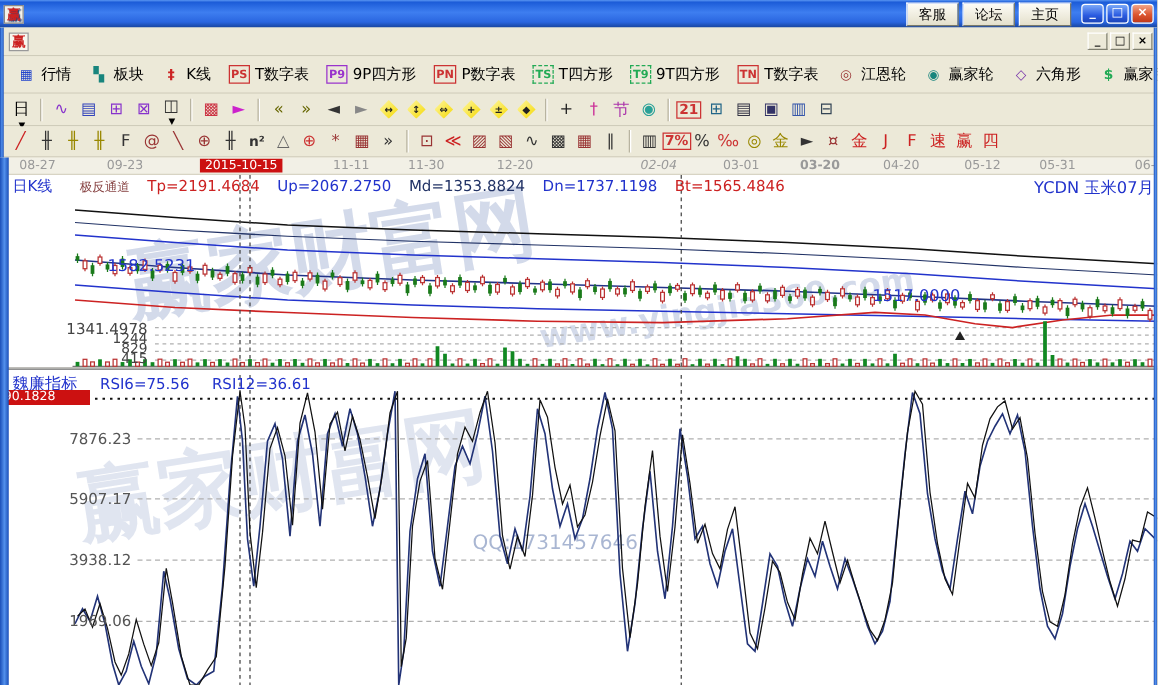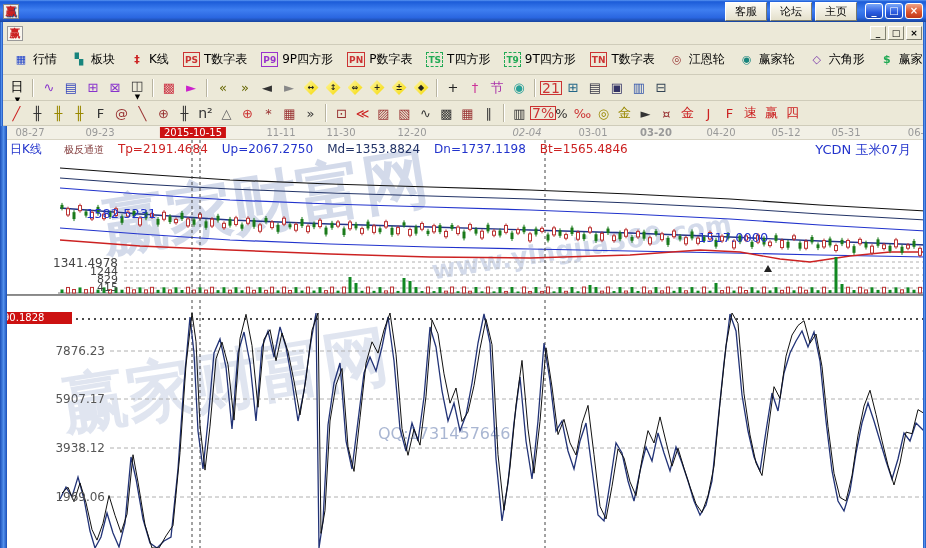--- a/index.html
+++ b/index.html
@@ -41,36 +41,36 @@
   .t1btn{display:flex;align-items:center;gap:4px;font-size:12px;color:#000;padding:2px 7px;white-space:nowrap;}
   .t1ico{min-width:16px;height:15px;display:grid;place-items:center;font-size:11px;font-weight:bold;}
   .boxico{border:1px solid currentColor;font-size:9px;padding:0 1px;line-height:12px;}
   .dashbox{border-style:dashed;}
   .t2btn,.t3btn{width:22px;height:20px;display:grid;place-items:center;font-size:13px;color:#333;}
   .t3btn{width:21px;font-size:13px;}
   .dd{font-size:7px;color:#000;margin-left:1px;}
   .dia{width:15px;height:15px;background:linear-gradient(135deg,#fff7a0,#f4d800);
     clip-path:polygon(50% 0,100% 50%,50% 100%,0 50%);display:grid;place-items:center;
     font-size:8px;color:#222;font-weight:bold;}
-  .t2txt{font-size:14px;font-weight:normal;}
+  .t2txt{font-size:11px;font-weight:bold;}
   
   .datebar{position:absolute;left:0;top:126px;width:926px;height:14px;background:#f2f0e6;
     border-bottom:1px solid #d8d4c4;}
   .dlabel{position:absolute;top:1px;transform:translateX(-50%);font-size:10px;color:#999;white-space:nowrap;}
   .dhl{background:#cc1111;color:#fff;padding:0 4px;font-size:10px;}
   .mainpane{position:absolute;left:0;top:140px;width:926px;height:154px;background:#fff;}
   .lowerpane{position:absolute;left:0;top:295px;width:926px;height:253px;background:#fff;
     border-top:1px solid #909090;}
   svg{position:absolute;left:0;top:0;}
   .khead{position:absolute;left:10px;top:1px;display:flex;align-items:baseline;gap:14px;
     font-size:12px;white-space:nowrap;}
   .klabel{color:#2233cc;font-size:12px;margin-right:8px;}
   .kind{color:#884444;font-size:10px;}
   .v-red{color:#cc2222;}.v-blue{color:#2233cc;}.v-dark{color:#223366;}
-  .symbol{position:absolute;right:15px;top:1px;color:#2233cc;font-size:13px;}
+  .symbol{position:absolute;right:3px;top:1px;color:#2233cc;font-size:13px;}
   .pricelabel{position:absolute;color:#2233cc;font-size:13px;}
   .ylab{position:absolute;left:0;width:118px;text-align:right;font-size:11px;color:#444;
     transform:translateY(-50%);background:transparent;}
   .ylab-big{font-size:12px;}
   .lylab{position:absolute;left:0;width:105px;text-align:right;font-size:12px;color:#555;
     transform:translateY(-50%);}
   .lhead{position:absolute;left:10px;top:2px;display:flex;align-items:baseline;gap:18px;
     font-size:12px;white-space:nowrap;color:#2233cc;}
   .ltitle{font-size:13px;}
   .badge{position:absolute;left:0;top:16px;width:72px;height:12px;background:#cc1111;
@@ -876,20 +876,25 @@
         <polyline points="110,103 926,103" fill="none" stroke="#b0b0b0" stroke-width="1" stroke-dasharray="4 3"></polyline>
         <polyline points="110,152 926,152" fill="none" stroke="#b0b0b0" stroke-width="1" stroke-dasharray="4 3"></polyline>
         <polyline points="110,201 926,201" fill="none" stroke="#b0b0b0" stroke-width="1" stroke-dasharray="4 3"></polyline>
         <polyline points="76,23 926,23" fill="none" stroke="#111" stroke-width="1.6" stroke-dasharray="2 4"></polyline>
         <polyline points="192,4 192,253" fill="none" stroke="#444" stroke-width="1" stroke-dasharray="3 3"></polyline>
         <polyline points="200,4 200,253" fill="none" stroke="#444" stroke-width="1" stroke-dasharray="3 3"></polyline>
         <polyline points="545,4 545,253" fill="none" stroke="#444" stroke-width="1" stroke-dasharray="3 3"></polyline>
         <polyline points="60,203 66,191 72,201 78,181 84,203 90,235 95,252 101,241 107,217 113,237 119,251 125,227 131,161 136,183 143,223 150,247 157,252 164,245 171,241 178,173 184,87 190,21 194,57 198,135 203,173 208,125 214,57 220,43 226,71 232,133 238,57 244,36 250,67 256,125 262,51 268,35 274,61 280,31 286,51 292,85 298,125 304,95 310,51 316,17 319,252 323,225 328,129 334,87 340,67 346,145 352,173 358,125 364,77 370,61 376,75 382,51 388,21 394,65 400,133 406,155 412,127 418,145 424,101 430,31 436,51 442,95 448,125 454,107 460,135 466,119 472,87 478,47 484,18 490,47 496,163 502,225 508,187 514,127 520,81 526,145 532,183 538,125 544,47 550,85 556,135 562,125 568,155 574,173 580,145 586,127 592,173 598,219 604,225 610,187 616,147 622,157 628,185 634,205 640,175 646,151 652,165 658,137 664,157 670,175 676,151 682,167 688,185 694,205 700,219 706,209 712,185 718,125 724,67 730,18 736,35 742,99 748,135 754,161 760,175 766,135 772,97 778,115 784,77 790,57 796,45 802,35 808,51 814,36 820,65 826,125 832,175 838,205 844,215 850,195 856,157 862,127 868,107 874,125 880,145 886,165 892,183 898,163 904,137 910,145 916,127 926,137" fill="none" stroke="#223377" stroke-width="1.3"></polyline>
         <polyline points="62,197 68,191.2722467471679 74,205.69448832073724 80,186.96238034144702 86,206.70195684583507 92,233.57993190462798 97,244.107051670281 103,227.192498355218 109,199.5807751133258 115,219.33716316717815 121,236.5335160931553 127,218.2270665404073 133,158.73849636216053 138,186.14725310833694 145,228.858018806524 152,252 159,252 166,239.8964994846744 173,229.50956927469613 180,156.7420468553446 186,69.00011752139156 192,17 196,45.6042304255848 200,130.00238324989328 205,174.10488217648668 210,130.11178931370353 216,62.84126357129536 222,46.078145819694896 228,68.6374202809484 234,124.12383415339531 240,42.458575891570526 246,18.312618835111913 252,49.613866024982514 258,111.27346431457353 264,43.21201169022966 270,33.67792792695654 276,64.76408485008527 282,36.97031561337825 288,55.64589034430819 294,85.18144954198024 300,118.89378428851515 306,82.63744746068207 312,34.25775158616382 318,17 321,237.36093127967257 325,214.51842294259066 330,124.9977600424459 336,88.88785590816093 342,72.45142113391238 348,150.63737875002062 354,175.39088037986113 360,121.66948382097864 366,67.16072045738963 372,45.78435626478786 378,57.12615500094557 384,33.97015566955709 390,17 396,58.20945451877853 402,132.58466171625952 408,159.31266760225776 414,132.99894232128722 420,149.1461175330921 426,100.30068568003068 432,23.891811518819466 438,37.80979860942882 444,77.84854247316393 450,107.17641939390558 456,91.99167271635068 462,125.463940781997 468,115.979172894045 474,89.61569511325973 480,52.71100982323938 486,23.352150991522898 492,48.644964373551396 498,158.68288820592485 504,214.22444255331996 510,171.17455213447784 516,109.02268695553033 522,64.40354170793502 528,132.90983196253725 534,177.21242310126496 540,125.45235984322343 546,51.789166881734985 552,90.94369883531932 558,138.57542540067158 564,123.38287109112859 570,146.89758476375414 576,159.03240781996917 582,127.51727980575413 588,109.38899108894586 594,158.6853805491957 600,210.43417496424692 606,222.93976192621685 612,190.28331234210566 618,152.8887409089486 624,161.9875739804757 630,185.84561160364848 636,199.68452954073516 642,163.32154483545315 648,134.63342590888163 654,147.00293791969656 660,120.91099485886055 666,145.79481350829178 672,170.21390688899126 678,152.27495727243215 684,172.1902520543759 690,190.80497129633224 696,207.93780297028778 702,216.43442111468096 708,199.9180534684012 714,170.31070889759056 720,107.26627904336378 726,49.682721401337645 732,17 738,27.422343747517523 744,97.87281281479804 750,138.88604108452466 756,166.98337208649204 762,179.54619603687104 768,134.99840938526665 774,90.6813861517124 780,102.45833837726734 786,60.164759951497416 792,39.06704593523326 798,29.488968126855948 804,24.716178260876994 810,47.206905711676285 816,38.04670421327729 822,70.5131196154806 828,130.5837293819258 834,177.2377070945053 840,201.46196522529274 846,204.96006435953447 852,179.64974637262915 858,139.09729463084653 864,110.05555721526545 870,94.24189366062674 876,118.42154003073144 882,144.7718037217108 888,169.4196683878141 894,188.99424190296878 900,167.03110230377493 906,136.1092794915427 912,137.68046980941688 918,113.64085681831733 928,119.77183014312013" fill="none" stroke="#111111" stroke-width="1"></polyline>
       </svg>
+    <div class="lhead">
+      <span class="ltitle">魏廉指标</span>
+      <span>RSI6=75.56</span>
+      <span>RSI12=36.61</span>
+    </div>
     <div class="badge">90.1828</div>
     <div id="lowYLabels">
         <div class="lylab" style="top: 55px;">7876.23</div>
         <div class="lylab" style="top: 103px;">5907.17</div>
         <div class="lylab" style="top: 152px;">3938.12</div>
         <div class="lylab" style="top: 201px;">1969.06</div>
       </div>
 
   </div>
 

